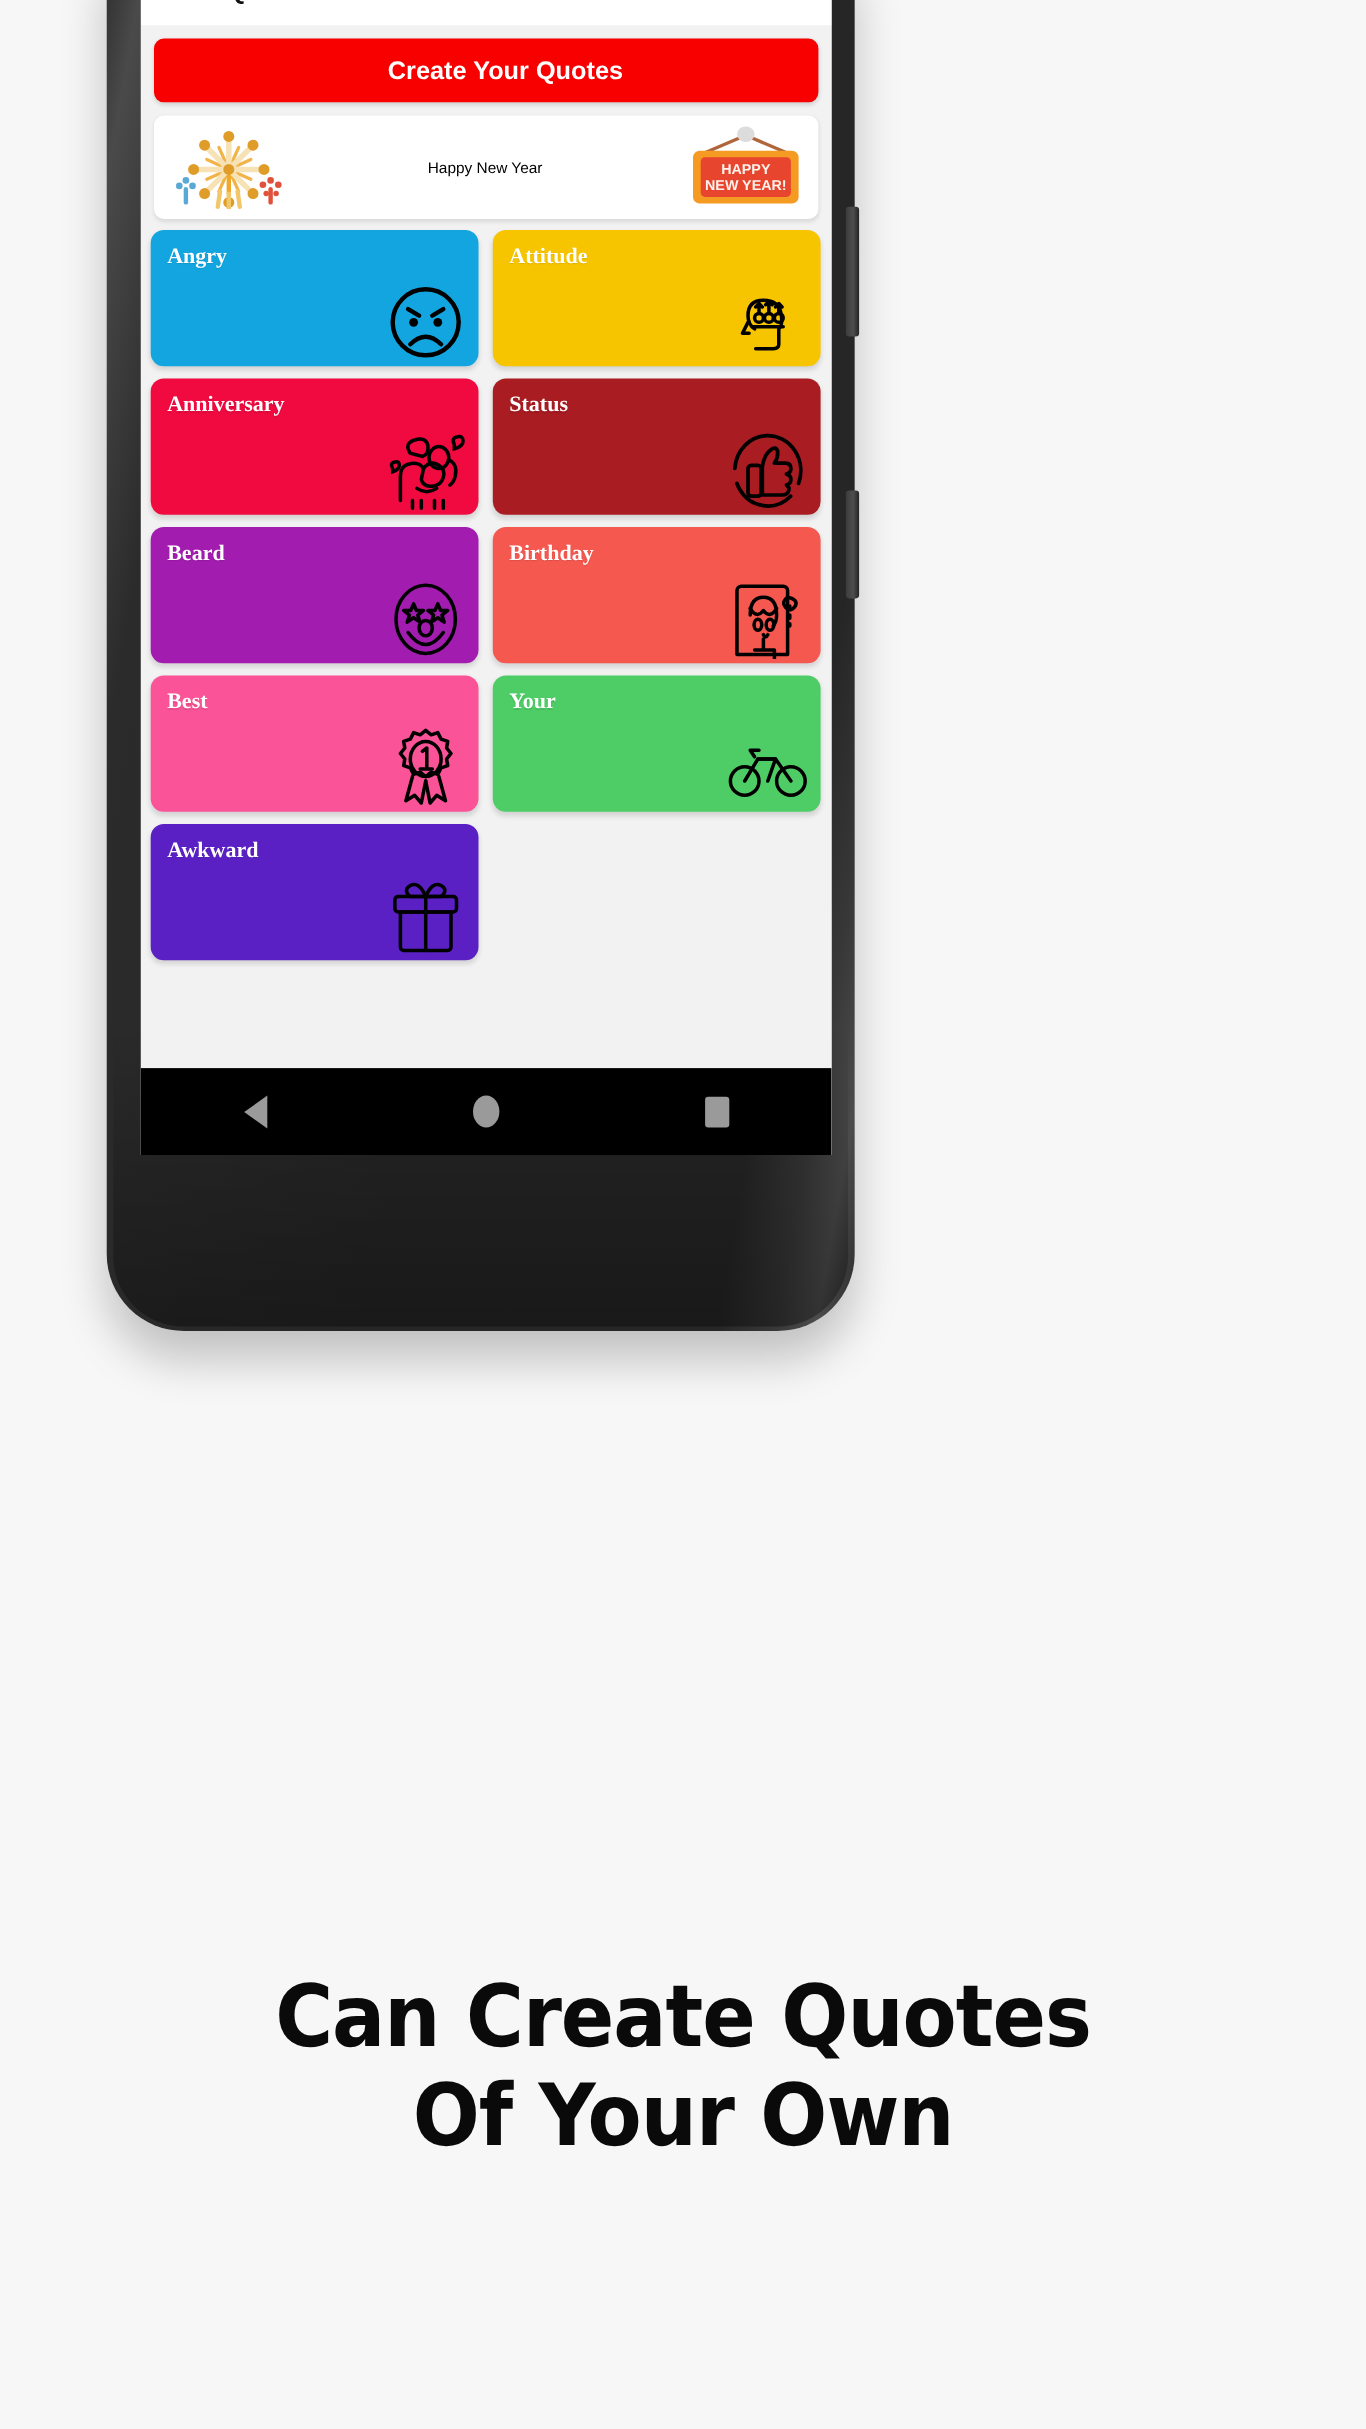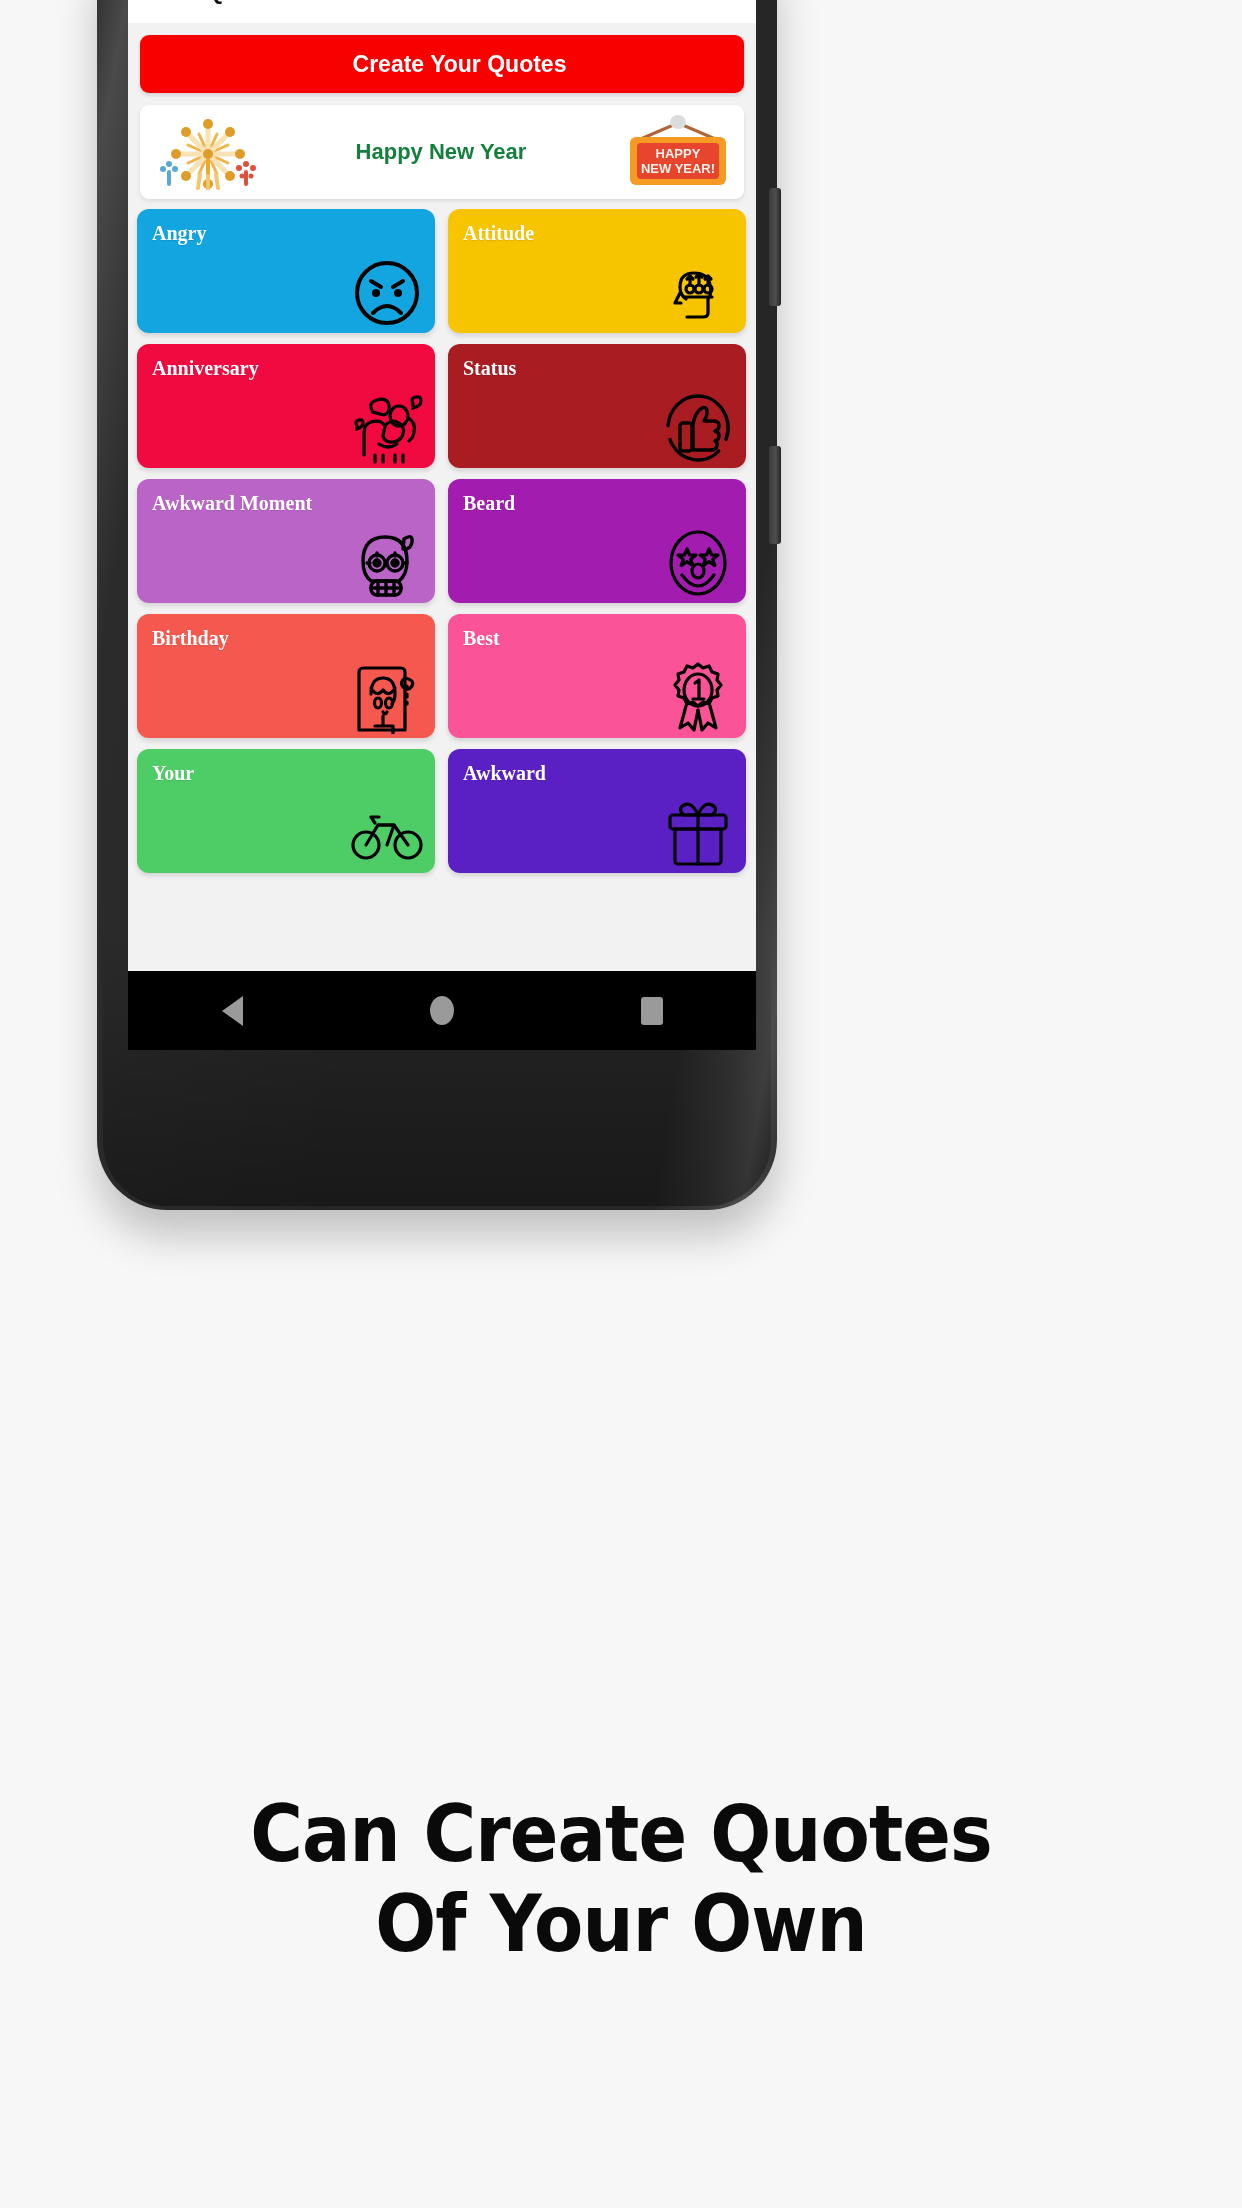--- a/index.html
+++ b/index.html
@@ -65,21 +65,21 @@
   }
   .create-btn span{ color:#fff; font-size:23px; font-weight:bold; }
 
   .promo{
     margin:12px 12px 0 12px;
     height:94px; background:#fff; border-radius:9px;
     display:flex; align-items:center; justify-content:space-between;
     padding:0 10px 0 16px;
     box-shadow:0 2px 4px rgba(0,0,0,.10);
   }
-  .promo-title{ font-size:22px; font-weight:bold; color:#15803d; flex:1; text-align:center; }
+  .promo-title{ font-size:14px; font-weight:normal; color:#000000; flex:1; text-align:center; }
 
   .grid{
     margin:10px 9px 0 9px;
     display:flex; flex-wrap:wrap; gap:11px 13px;font-family:Liberation Serif, serif;
   }
   .tile{
     position:relative;
     width:calc(50% - 7px);
     height:124px;
     border-radius:12px;
@@ -285,36 +285,20 @@
             <div class="tile-label">Status</div>
             <div class="tile-art">
               <svg viewBox="0 0 76 76" fill="none" stroke="#000" stroke-width="3.4" stroke-linecap="round" stroke-linejoin="round">
                 <path d="M38 8 a30 32 0 1 1 -0.1 0" stroke-dasharray="60 14"></path>
                 <path d="M33 36 q2 -12 9 -16 q5 -2 5 4 q0 5 -3 9 h10 q5 0 5 5 q0 4 -4 5 q4 1 4 5 q0 4 -4 5 q3 2 2 5 q-1 4 -6 4 h-18 z"></path>
                 <rect x="20" y="35" width="12" height="28" rx="3"></rect>
               </svg>
             </div>
           </div>
 
-          <div class="tile" style="background:#b964c6">
-            <div class="tile-label">Awkward Moment</div>
-            <div class="tile-art">
-              <svg viewBox="0 0 76 76" fill="none" stroke="#000" stroke-width="3.4" stroke-linecap="round" stroke-linejoin="round">
-                <path d="M14 38 q0 -24 22 -24 q22 0 22 24 q0 14 -8 20 h-28 q-8 -6 -8 -20z"></path>
-                <path d="M55 16 q9 -6 8 3 q-1 8 -9 7z"></path>
-                <circle cx="28" cy="40" r="8"></circle>
-                  <circle cx="46" cy="40" r="8"></circle>
-                <circle cx="28" cy="40" r="3" fill="#000"></circle>
-                  <circle cx="46" cy="40" r="3" fill="#000"></circle>
-                <path d="M18 40 h3 M55 40 h3 M28 30 v3 M46 30 v3"></path>
-                <rect x="22" y="58" width="30" height="14" rx="6"></rect>
-                <path d="M22 65 h30 M29 58 v14 M37 58 v14 M45 58 v14"></path>
-              </svg>
-            </div>
-          </div>
 
           <div class="tile" style="background:#a21caf">
             <div class="tile-label">Beard</div>
             <div class="tile-art">
               <svg viewBox="0 0 76 76" fill="none" stroke="#000" stroke-width="3.2" stroke-linecap="round" stroke-linejoin="round">
                 <ellipse cx="38" cy="40" rx="27" ry="31"></ellipse>
                 <path d="M27 26 l2.6 6 h6.4 l-5.2 4.2 2 6.4 -5.8 -4 -5.8 4 2 -6.4 -5.2 -4.2 h6.4z"></path>
                 <path d="M49 26 l2.6 6 h6.4 l-5.2 4.2 2 6.4 -5.8 -4 -5.8 4 2 -6.4 -5.2 -4.2 h6.4z"></path>
                 <ellipse cx="38" cy="48" rx="6" ry="7"></ellipse>
                 <path d="M22 52 q16 22 32 0"></path>

